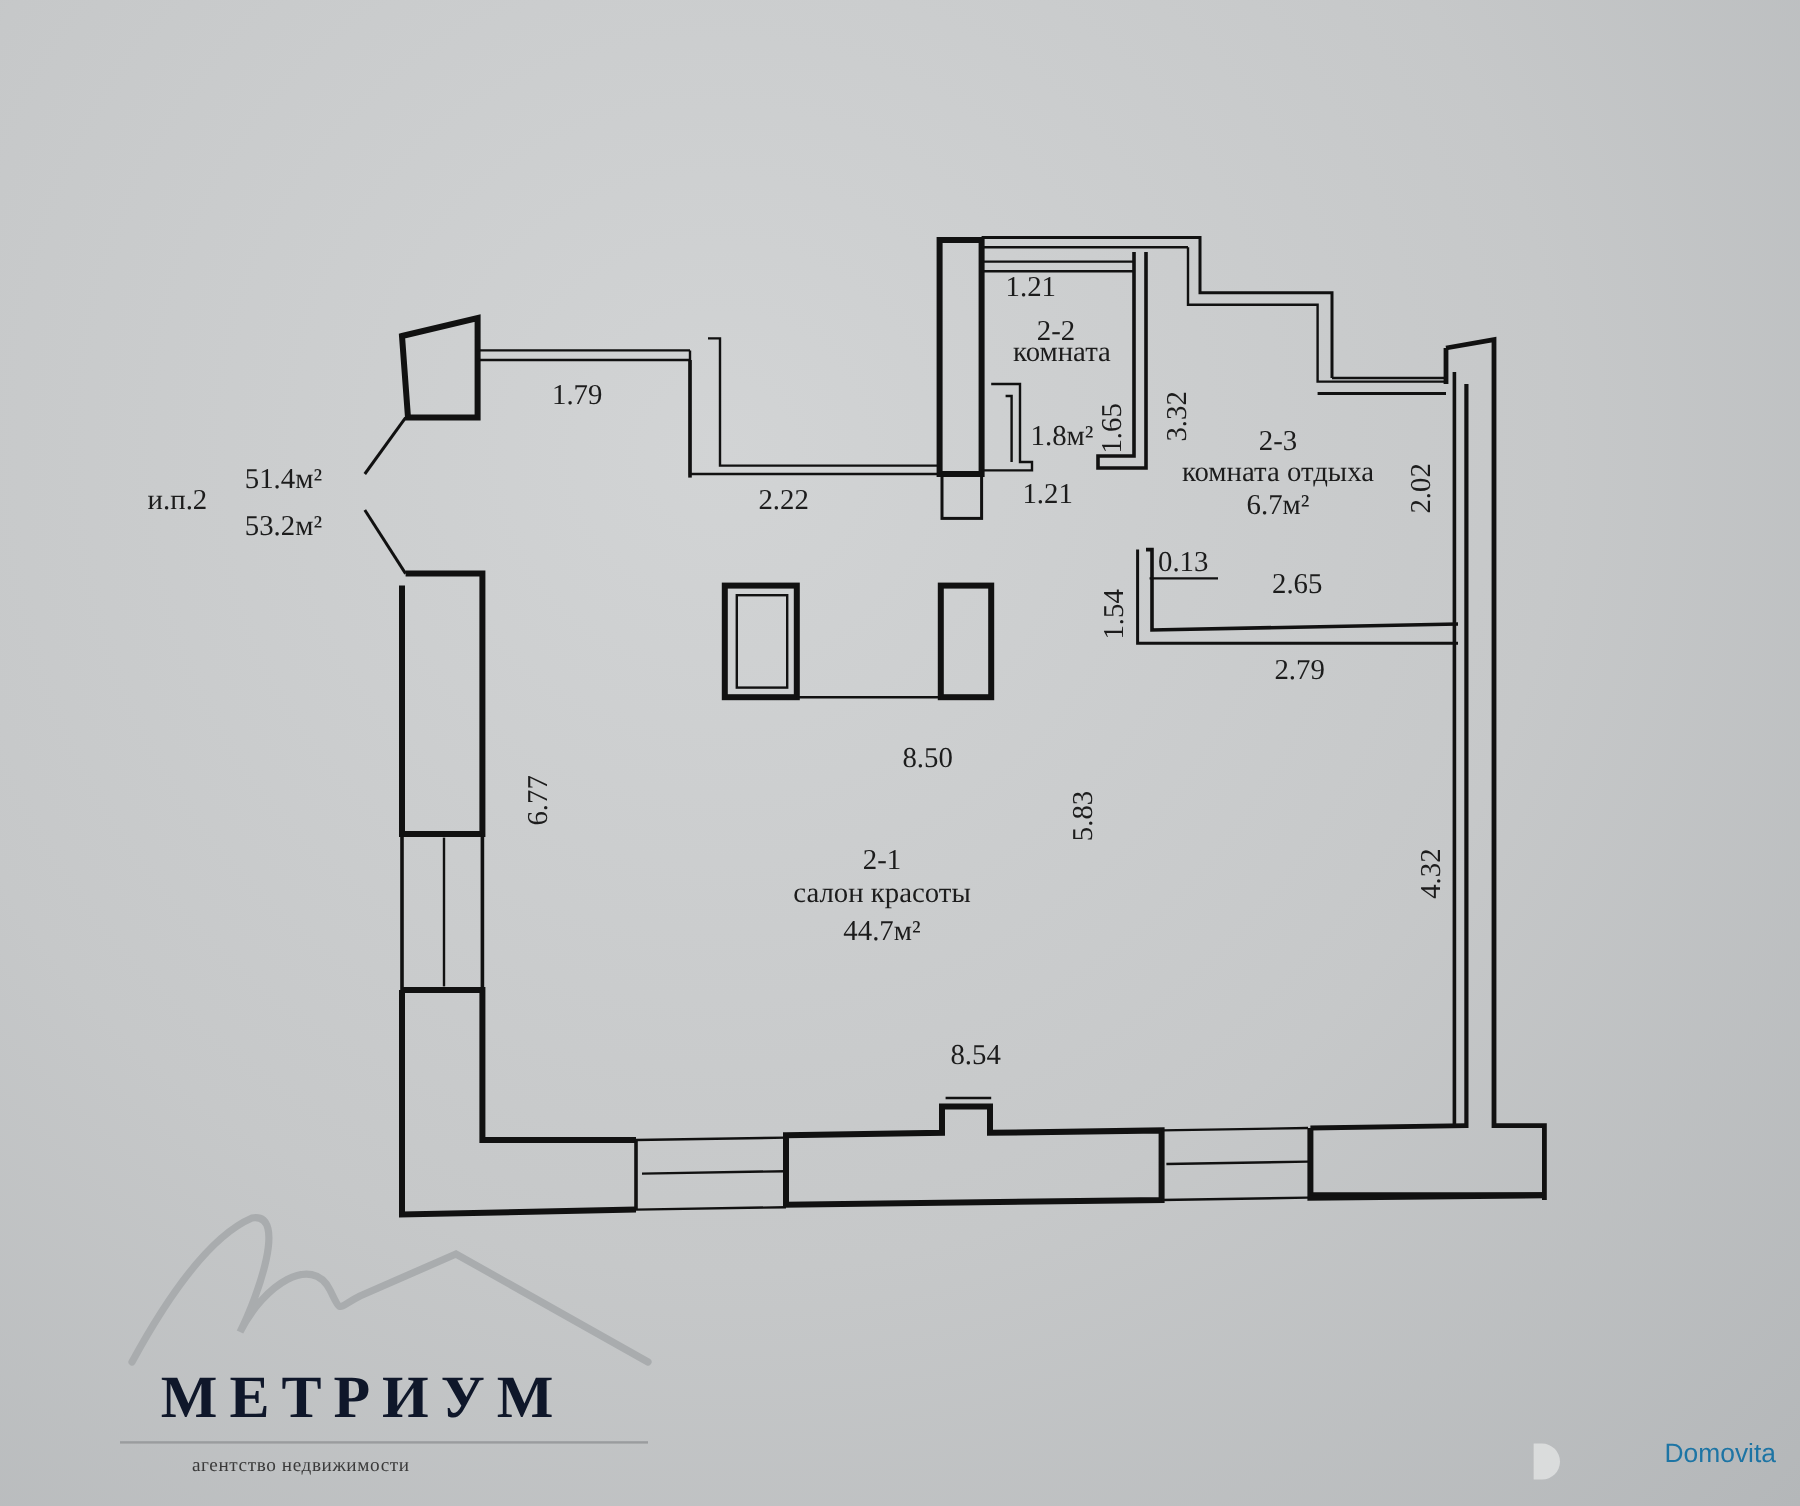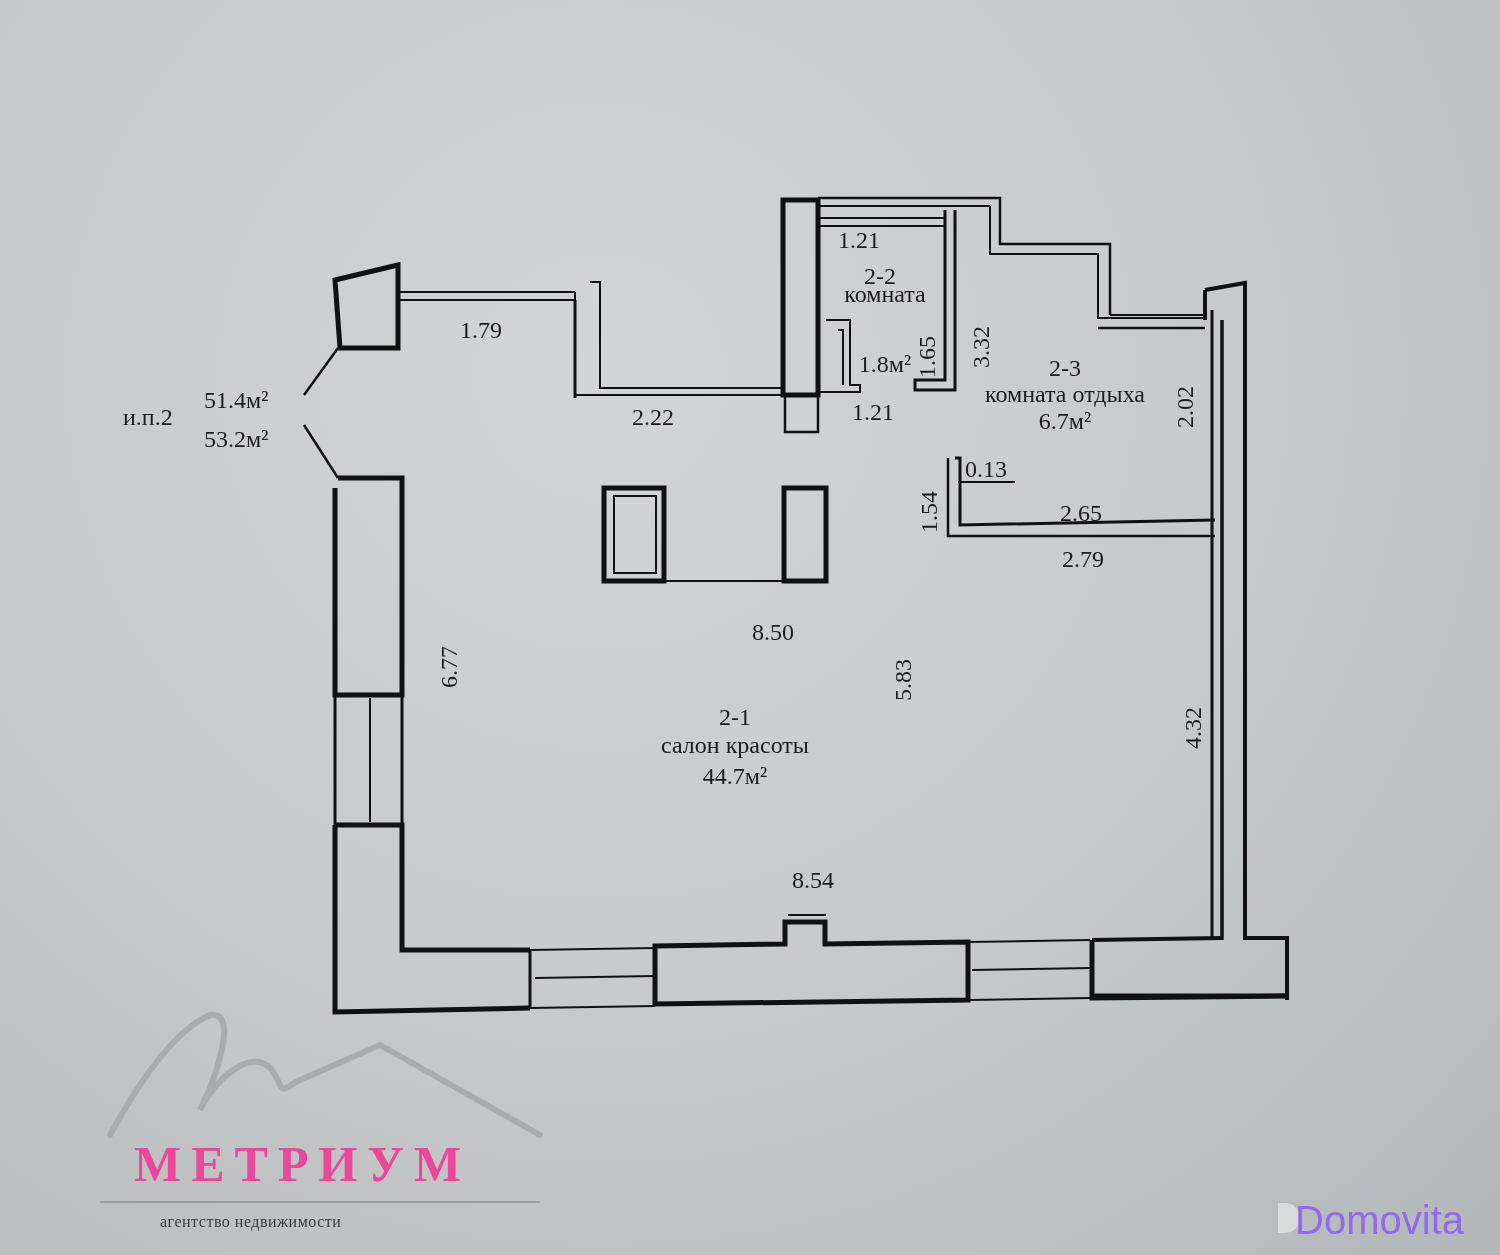--- a/index.html
+++ b/index.html
@@ -6,24 +6,24 @@
   body {
     width:1500px; height:1255px; overflow:hidden;
     background: radial-gradient(ellipse at 40% 30%, #d2d4d5 0%, #c6c8c9 55%, #b4b7b9 100%);
     font-family: "Liberation Serif", serif;
     position:relative;
   }
   #plan { position:absolute; left:0; top:0; width:1500px; height:1255px; }
   .lbl { position:absolute; font-family:"Liberation Serif", serif; font-size:24px; color:#1c1c1c; white-space:nowrap; line-height:1; }
   .vlbl { transform: rotate(-90deg); transform-origin: center center; }
   .center { text-align:center; }
-  .logo-name { position:absolute; left:134px; top:1135px; font-family:"Liberation Serif", serif; font-size:50px; font-weight:bold; letter-spacing:10px; color:#ec4899; }
+  .logo-name { position:absolute; left:134px; top:1135px; font-family:"Liberation Serif", serif; font-size:50px; font-weight:bold; letter-spacing:10px; color:#0f172a; }
   .logo-line { position:absolute; left:100px; top:1201px; width:440px; height:2px; background:#9a9c9e; }
   .logo-sub { position:absolute; left:160px; top:1213px; font-family:"Liberation Serif", serif; font-size:16px; color:#3a3a3a; letter-spacing:0.5px; }
-  .wm { position:absolute; right:36px; top:1198px; font-family:"Liberation Sans", sans-serif; font-size:40px; color:#8b5cf6; opacity:0.85; }
+  .wm { position:absolute; right:20px; top:1198px; font-family:"Liberation Sans", sans-serif; font-size:22px; color:#0369a1; opacity:0.85; }
   .wm-dot { position:absolute; right:200px; top:1203px; width:22px; height:30px; border-radius:0 15px 15px 0; background:#e2e3e4; opacity:0.8; }
 </style>
 </head>
 <body>
 
 <svg id="plan" viewBox="0 0 1500 1255" xmlns="http://www.w3.org/2000/svg">
 
   <g fill="none" stroke="#a9acae" stroke-linecap="round">
     <path d="M110 1135 C140 1080, 175 1030, 210 1015 C240 1010, 215 1080, 200 1110 C220 1070, 260 1045, 275 1075 C285 1095, 280 1090, 300 1080 L380 1045 L540 1135" stroke-width="6"></path>
   </g>
@@ -101,21 +101,21 @@
 
 <div class="lbl" style="left:460px;top:318px;">1.79</div>
 <div class="lbl" style="left:632px;top:405px;">2.22</div>
 <div class="lbl" style="left:838px;top:228px;">1.21</div>
 <div class="lbl" style="left:852px;top:400px;">1.21</div>
 <div class="lbl vlbl" style="left:906px;top:345px;">1.65</div>
 <div class="lbl vlbl" style="left:960px;top:335px;">3.32</div>
 <div class="lbl vlbl" style="left:1164px;top:395px;">2.02</div>
 <div class="lbl" style="left:965px;top:457px;">0.13</div>
 <div class="lbl vlbl" style="left:908px;top:500px;">1.54</div>
-<div class="lbl" style="left:1060px;top:501px;">2.65</div>
+<div class="lbl" style="left:1060px;top:475px;">2.65</div>
 <div class="lbl" style="left:1062px;top:547px;">2.79</div>
 <div class="lbl" style="left:752px;top:620px;">8.50</div>
 <div class="lbl vlbl" style="left:882px;top:668px;">5.83</div>
 <div class="lbl vlbl" style="left:428px;top:655px;">6.77</div>
 <div class="lbl vlbl" style="left:1172px;top:716px;">4.32</div>
 <div class="lbl" style="left:792px;top:868px;">8.54</div>
 
 <div class="lbl center" style="left:700px;top:705px;width:70px;">2-1</div>
 <div class="lbl center" style="left:640px;top:733px;width:190px;">салон красоты</div>
 <div class="lbl center" style="left:680px;top:764px;width:110px;">44.7м²</div>

